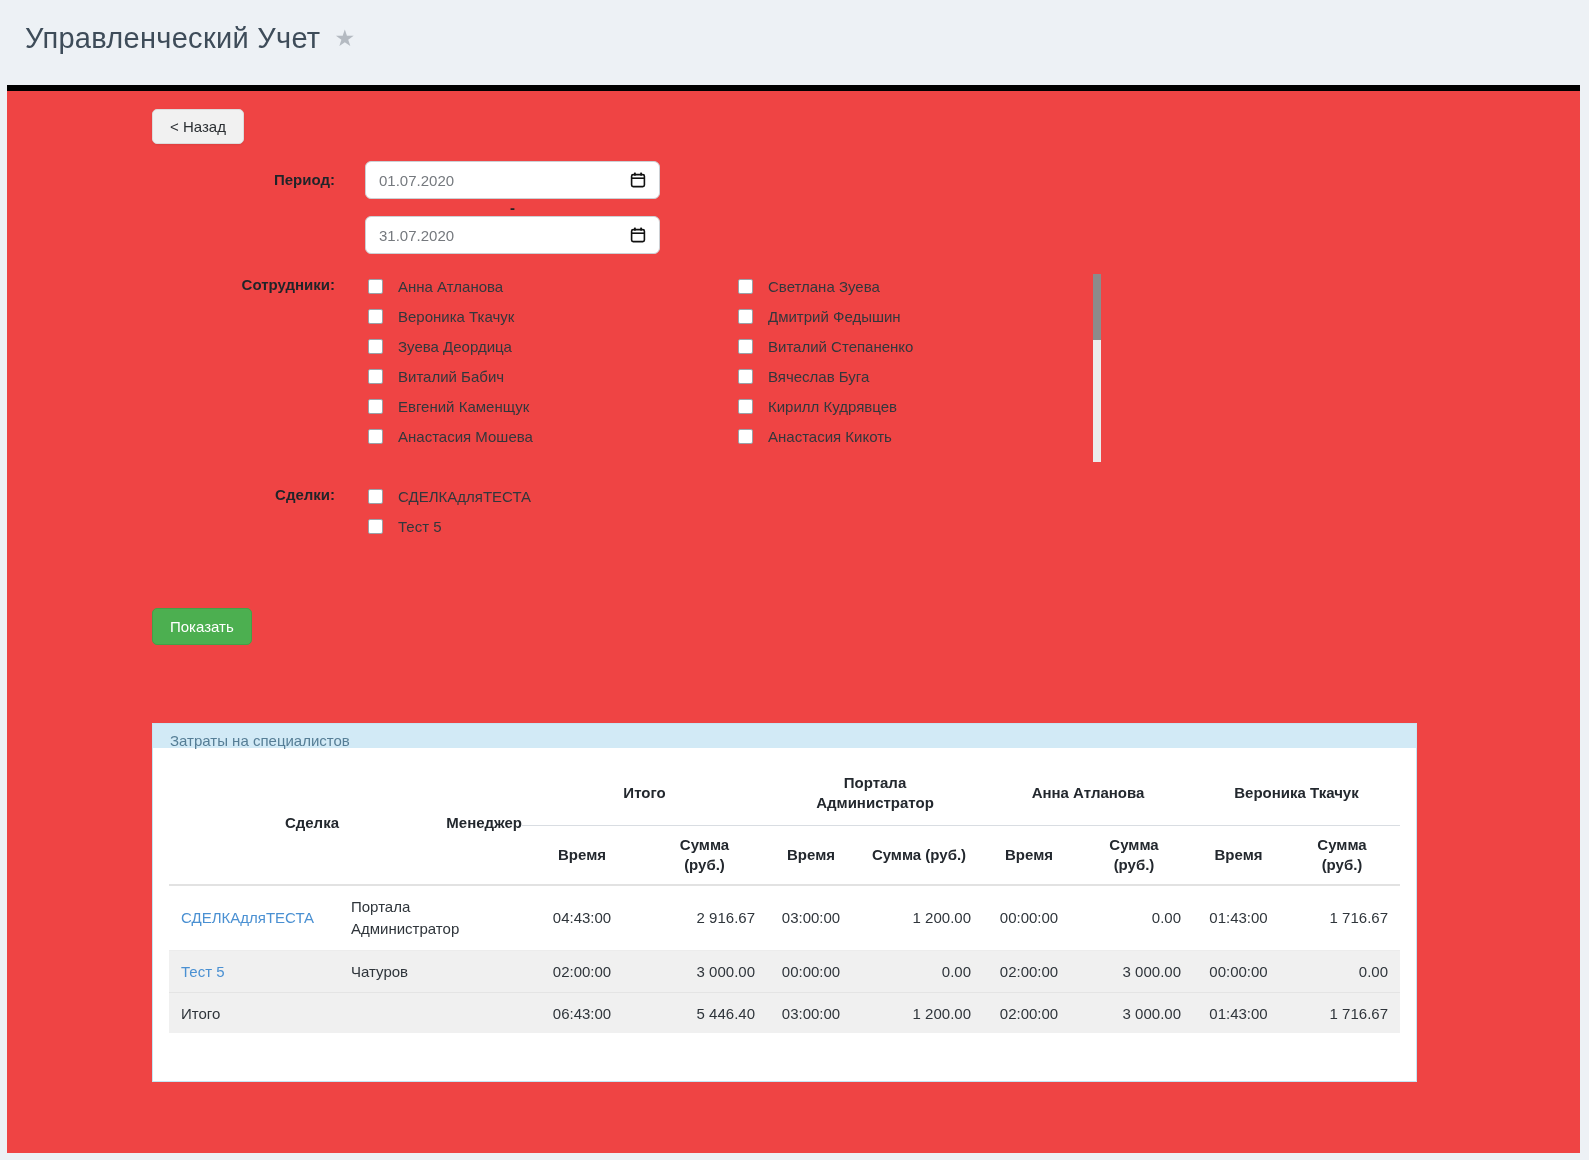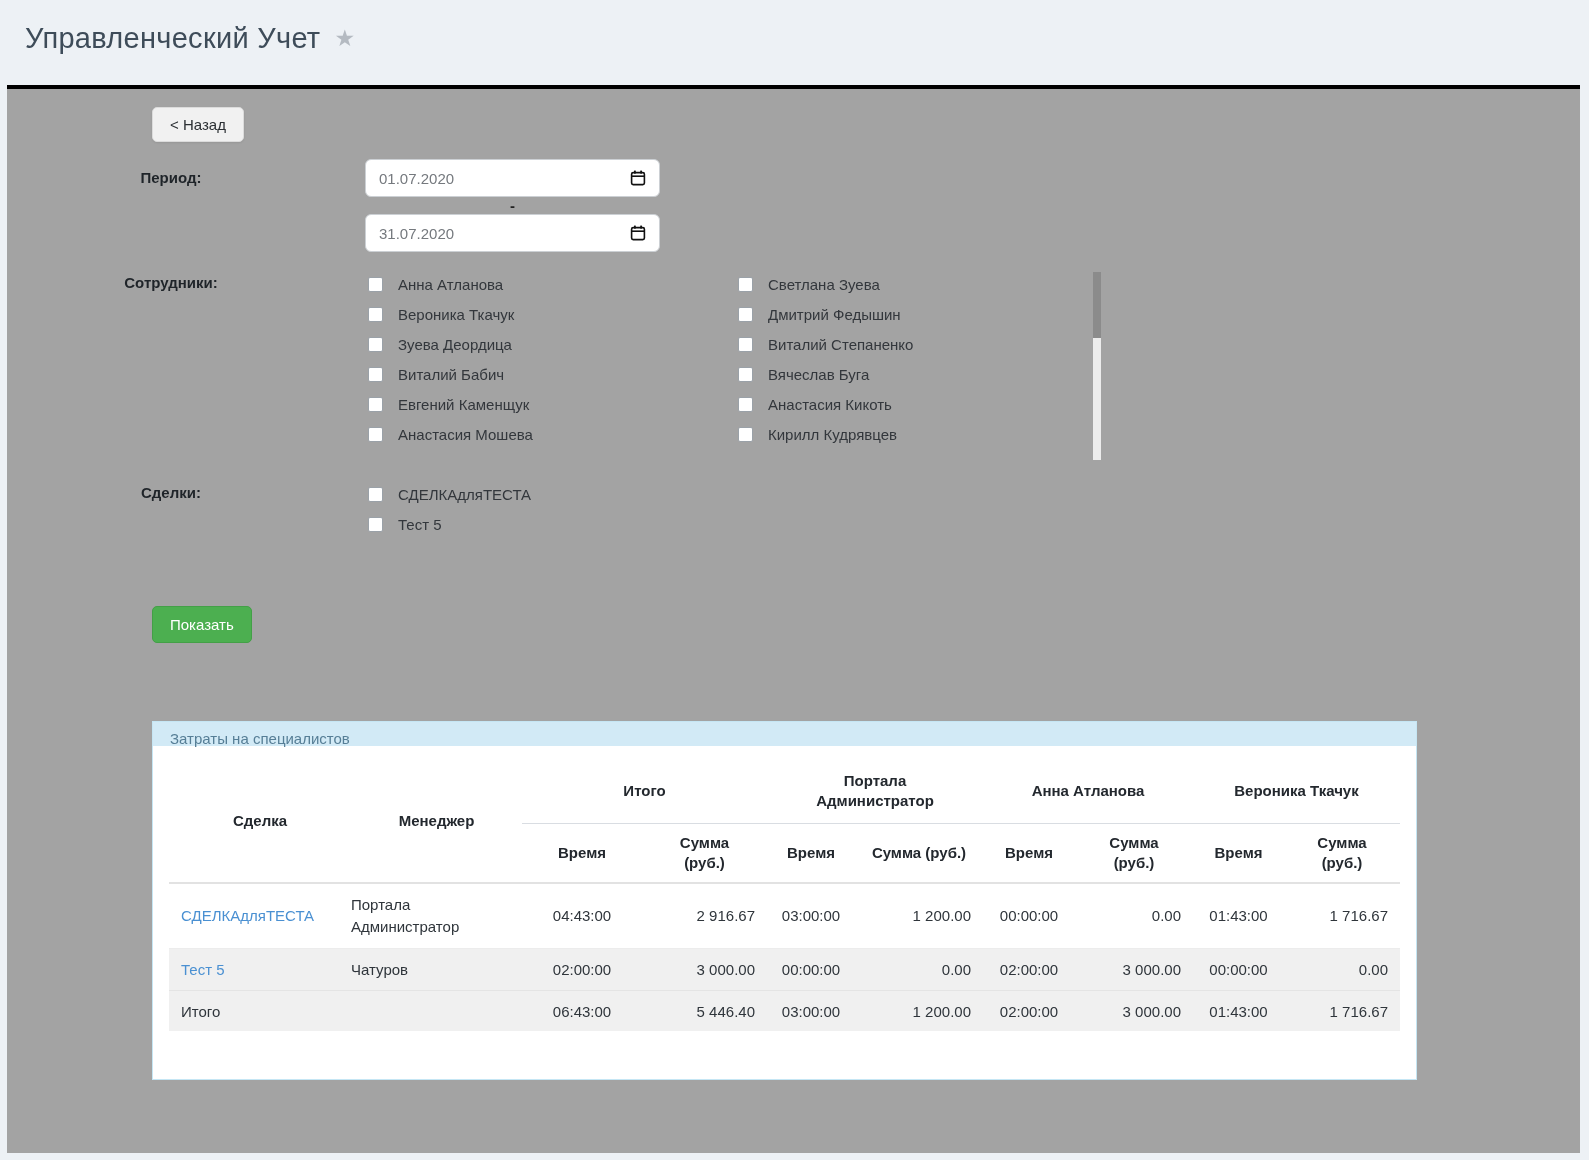--- a/index.html
+++ b/index.html
@@ -31,23 +31,23 @@
     font-size: 23px;
     color: #b4bac1;
     cursor: pointer;
     line-height: 1;
   }
 
   
   .content {
     position: relative;
     margin: 8px 9px 0 7px;
-    background: #a3a3a3;
+    background: #ef4444;
     height: 1068px;
-    border-top: 4px solid #000000;
+    border-top: 6px solid #000000;
   }
 
   
   .back-button {
     display: inline-block;
     margin: 18px 0 0 145px;
     padding: 8px 17px;
     background: #f1f1f1;
     border: 1px solid #dcdcdc;
     border-radius: 5px;
@@ -55,21 +55,21 @@
     font-size: 15px;
     color: #2b2f33;
     cursor: pointer;
   }
 
   
   .form-row { display: flex; align-items: flex-start; }
   .form-label {
     width: 328px;
     flex: 0 0 328px;
-    text-align: center;
+    text-align: right;
     font-weight: 700;
     color: #1f2429;
   }
   .form-controls { margin-left: 30px; flex-direction: column; }
 
   .period-row { margin-top: 17px; }
   .period-row .form-label { padding-top: 10px; }
   .period-controls { display: flex; align-items: center; }
   .date-input {
     width: 295px;
@@ -161,21 +161,21 @@
     line-height: 34px;
     background: #d2eaf6;
     padding: 0 17px;
     color: #567e96;
     font-size: 15px;
   }
   .panel-body { padding: 13px 16px 48px 16px; }
 
   table.report { width: 100%; border-collapse: collapse; table-layout: fixed; color: #2f353b; }
   th { font-weight: 700; color: #23282e; }
-  .th-fixed { text-align: center; vertical-align: middle; padding-left: 12px; }
+  .th-fixed { text-align: right; vertical-align: middle; padding-left: 12px; }
   .group-th {
     text-align: center;
     height: 64px;
     vertical-align: middle;
     border-bottom: 1px solid #d9dde2;
     line-height: 1.35;
   }
   .group-th .gspan { display: inline-block; }
   .gspan.wrap-narrow { max-width: 140px; }
   .sub-th {
@@ -283,25 +283,25 @@
             <div class="check-item">
               <input type="checkbox" style="">
               <span class="check-label">Виталий Степаненко</span>
             </div>
             <div class="check-item">
               <input type="checkbox" style="">
               <span class="check-label">Вячеслав Буга</span>
             </div>
             <div class="check-item">
               <input type="checkbox" style="">
+              <span class="check-label">Кирилл Кудрявцев</span>
+            </div>
+            <div class="check-item">
+              <input type="checkbox" style="">
               <span class="check-label">Анастасия Кикоть</span>
-            </div>
-            <div class="check-item">
-              <input type="checkbox" style="">
-              <span class="check-label">Кирилл Кудрявцев</span>
             </div>
           </div>
         </div>
         <div class="scrollbar-track">
           <div class="scrollbar-thumb"></div>
         </div>
       </div>
     </div>
   </div>
 

